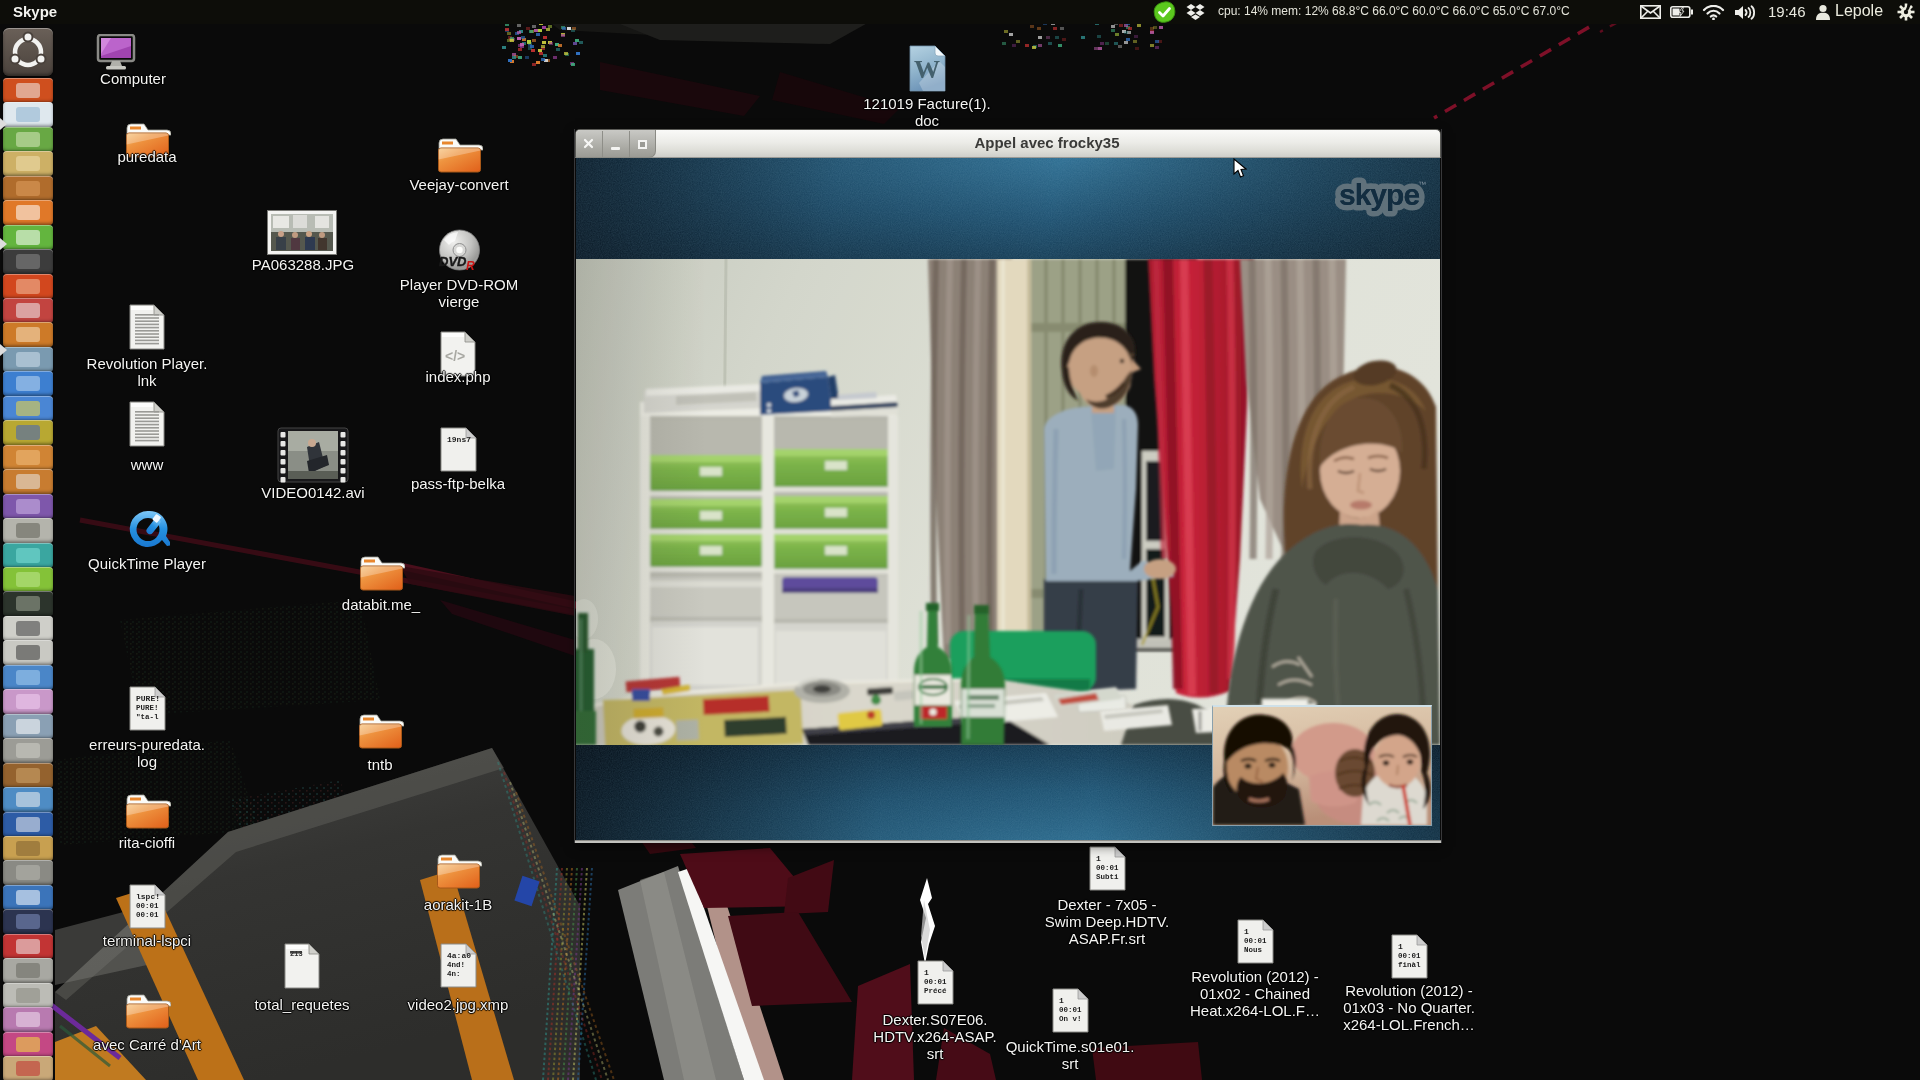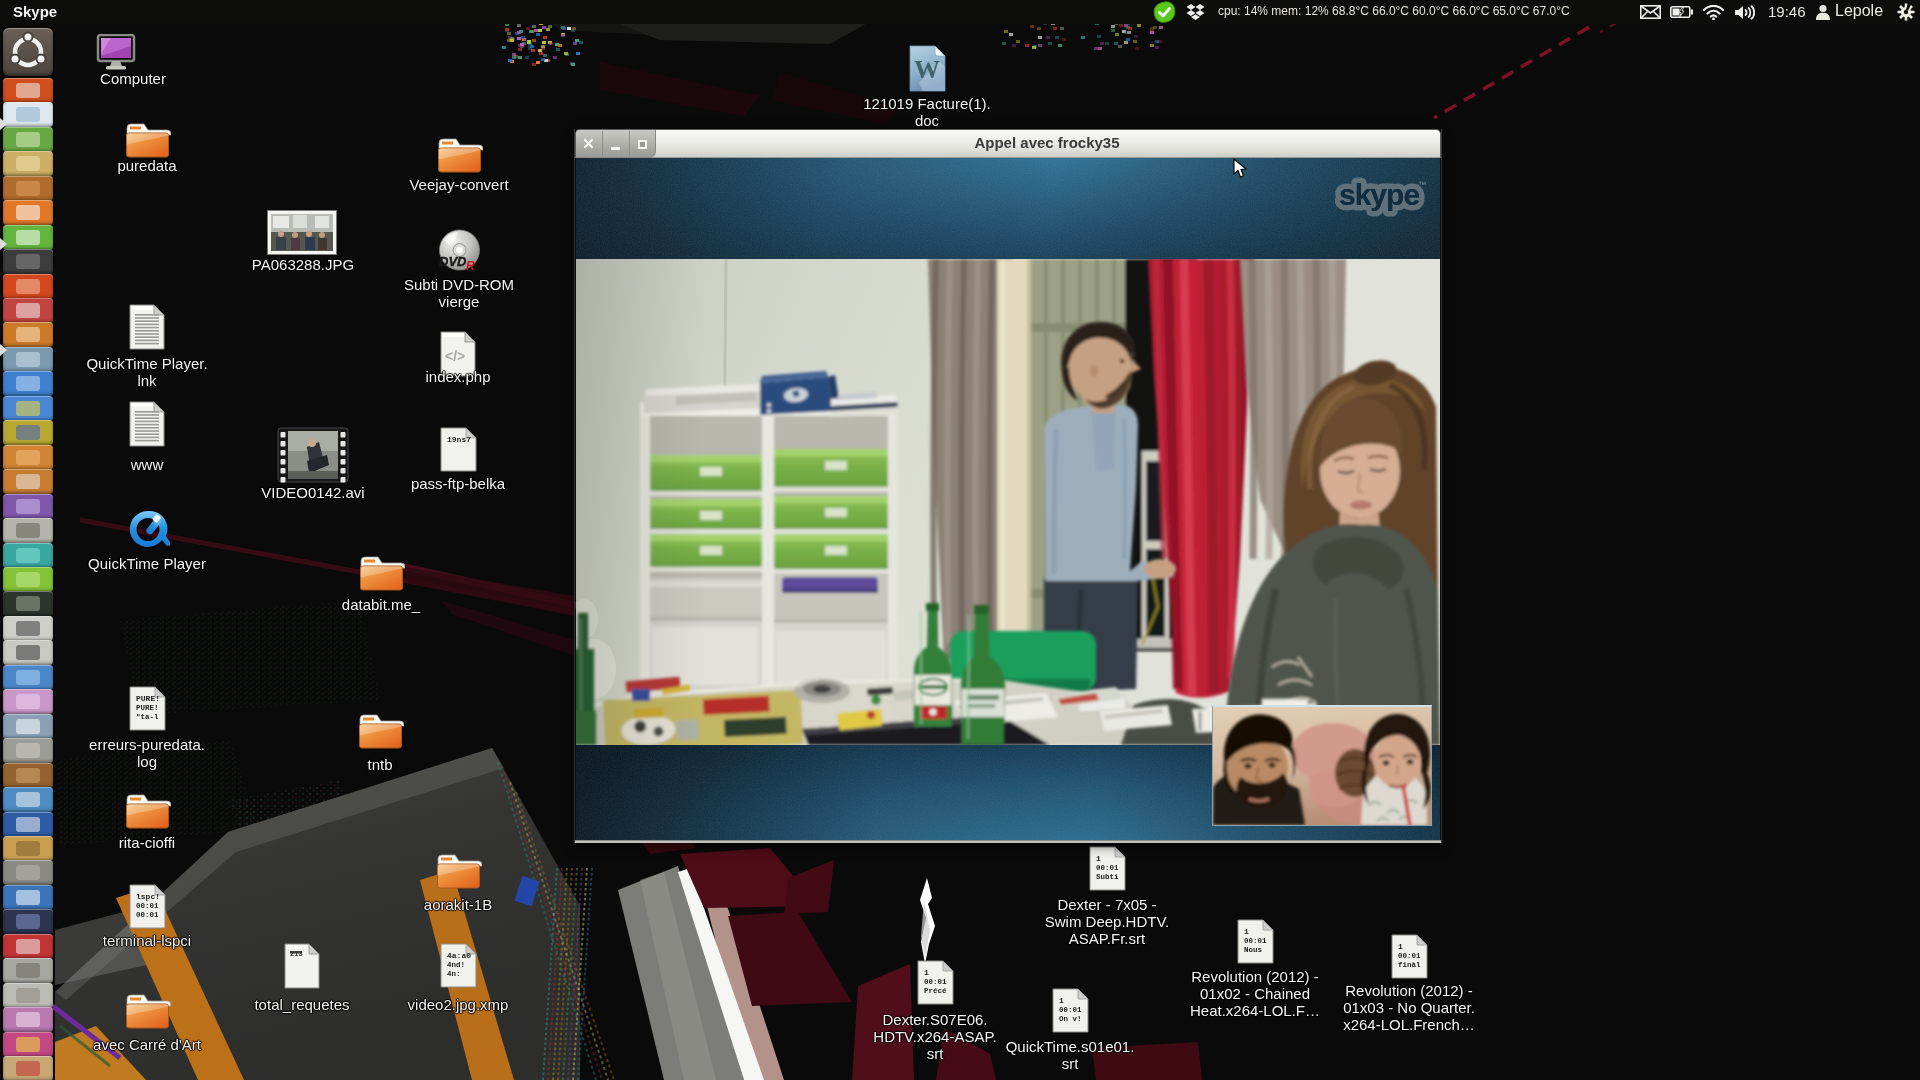--- a/index.html
+++ b/index.html
@@ -494,21 +494,21 @@
         <stop offset="0" stop-color="#f6c27a"></stop>
         <stop offset="0.35" stop-color="#ee9440"></stop>
         <stop offset="1" stop-color="#e2631c"></stop>
       </linearGradient>
     </defs>
     <path d="M3 9 q0-4 4-4 h13 l4 6 h19 q4 0 4 4 v1 H3 z" fill="#fbfbf8" stroke="#9a9a90" stroke-width="0.8"></path>
     <rect x="6" y="7.5" width="11" height="3" fill="#e8872e"></rect>
     <rect x="2.5" y="14" width="42" height="24" rx="2.5" fill="url(#fg)" stroke="#a85818" stroke-width="1"></rect>
     <path d="M2.5 16.5 q0-2.5 2.5-2.5 h37 q2.5 0 2.5 2.5 l-42 9 z" fill="#ffffff" opacity="0.28"></path>
   </svg>
-<div class="lbl" style="left:62px;top:157px;width:170px">puredata</div>
+<div class="lbl" style="left:62px;top:148px;width:170px">puredata</div>
 <svg class="abs" style="left:436px;top:134px" width="47" height="40" viewBox="0 0 47 40">
     <defs>
       <linearGradient id="fg" x1="0" y1="0" x2="0.9" y2="1">
         <stop offset="0" stop-color="#f6c27a"></stop>
         <stop offset="0.35" stop-color="#ee9440"></stop>
         <stop offset="1" stop-color="#e2631c"></stop>
       </linearGradient>
     </defs>
     <path d="M3 9 q0-4 4-4 h13 l4 6 h19 q4 0 4 4 v1 H3 z" fill="#fbfbf8" stroke="#9a9a90" stroke-width="0.8"></path>
     <rect x="6" y="7.5" width="11" height="3" fill="#e8872e"></rect>
@@ -542,38 +542,38 @@
         <stop offset="1" stop-color="#b8b8b6"></stop>
       </radialGradient>
     </defs>
     <circle cx="23.5" cy="22" r="20" fill="url(#dvg)" stroke="#808080" stroke-width="0.8"></circle>
     <circle cx="23.5" cy="22" r="6.5" fill="#d8d8d6" stroke="#909090"></circle>
     <circle cx="23.5" cy="22" r="3.2" fill="#fcfcfa"></circle>
     <path d="M8 12 a19 19 0 0 1 14 -8 l-3 9 a10 10 0 0 0 -6 4 z" fill="#ffffff" opacity="0.7"></path>
     <text x="3" y="38" font-size="13" font-style="italic" font-weight="bold" fill="#1a1a1a" stroke="#1a1a1a" stroke-width="0.4">DVD</text>
     <text x="30" y="42" font-size="12" font-style="italic" font-weight="bold" fill="#cc1616">R</text>
   </svg>
-<div class="lbl" style="left:374px;top:276px;width:170px">Subti DVD-ROM
+<div class="lbl" style="left:374px;top:276px;width:170px">Player DVD-ROM
 vierge</div>
 <svg class="abs" style="left:129px;top:304px" width="36" height="46" viewBox="0 0 36 46">
     <path d="M1 1 h24 l10 10 v34 h-34 z" fill="#f2f2ef" stroke="#8a8a86" stroke-width="1"></path>
     <path d="M25 1 l10 10 h-10 z" fill="#cfcfca" stroke="#8a8a86" stroke-width="0.8"></path>
     <path d="M2 2 h22 v4 h-22 z" fill="#ffffff" opacity="0.8"></path>
     <rect x="6" y="10" width="24" height="1.6" fill="#9a9a96"></rect>
     <rect x="6" y="13.2" width="24" height="1.6" fill="#9a9a96"></rect>
     <rect x="6" y="16.4" width="24" height="1.6" fill="#9a9a96"></rect>
     <rect x="6" y="19.599999999999998" width="24" height="1.6" fill="#9a9a96"></rect>
     <rect x="6" y="22.799999999999997" width="24" height="1.6" fill="#9a9a96"></rect>
     <rect x="6" y="25.999999999999996" width="24" height="1.6" fill="#9a9a96"></rect>
     <rect x="6" y="29.199999999999996" width="24" height="1.6" fill="#9a9a96"></rect>
     <rect x="6" y="32.4" width="24" height="1.6" fill="#9a9a96"></rect>
     <rect x="6" y="35.6" width="24" height="1.6" fill="#9a9a96"></rect>
     <rect x="6" y="38.800000000000004" width="24" height="1.6" fill="#9a9a96"></rect>
   </svg>
-<div class="lbl" style="left:62px;top:355px;width:170px">QuickTime Player.
+<div class="lbl" style="left:62px;top:355px;width:170px">Revolution Player.
 lnk</div>
 <svg class="abs" style="left:440px;top:331px" width="36" height="46" viewBox="0 0 36 46">
     <path d="M1 1 h24 l10 10 v34 h-34 z" fill="#f2f2ef" stroke="#8a8a86" stroke-width="1"></path>
     <path d="M25 1 l10 10 h-10 z" fill="#cfcfca" stroke="#8a8a86" stroke-width="0.8"></path>
     <path d="M2 2 h22 v4 h-22 z" fill="#ffffff" opacity="0.8"></path>
   </svg>
 <text></text>
 <svg class="abs" style="left:440px;top:331px" width="36" height="46" viewBox="0 0 36 46">
     <text x="5" y="30" font-size="14" fill="#a8a8a2" font-weight="bold">&lt;/&gt;</text>
   </svg>

